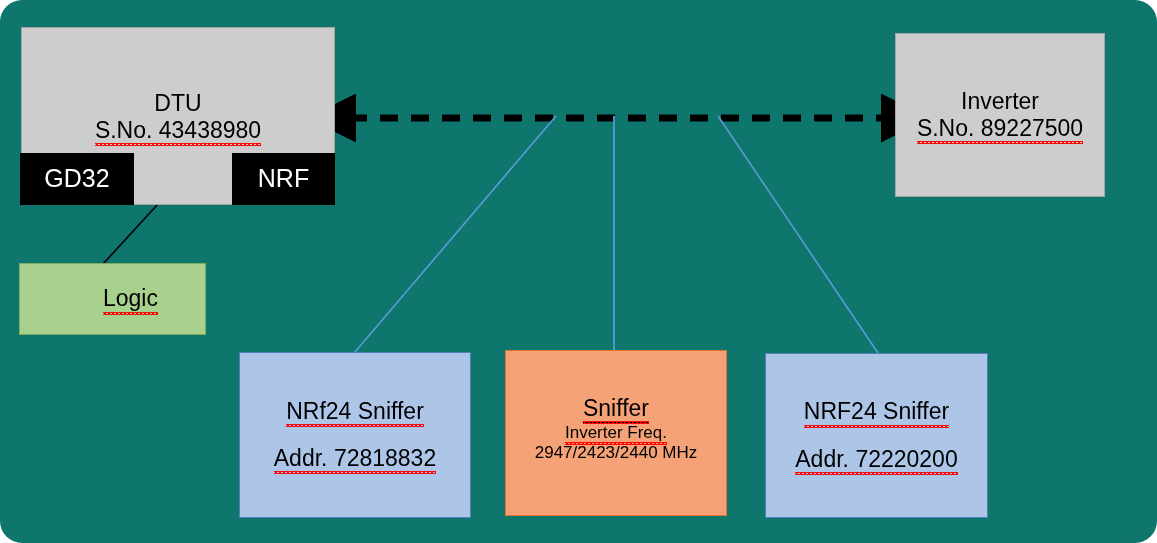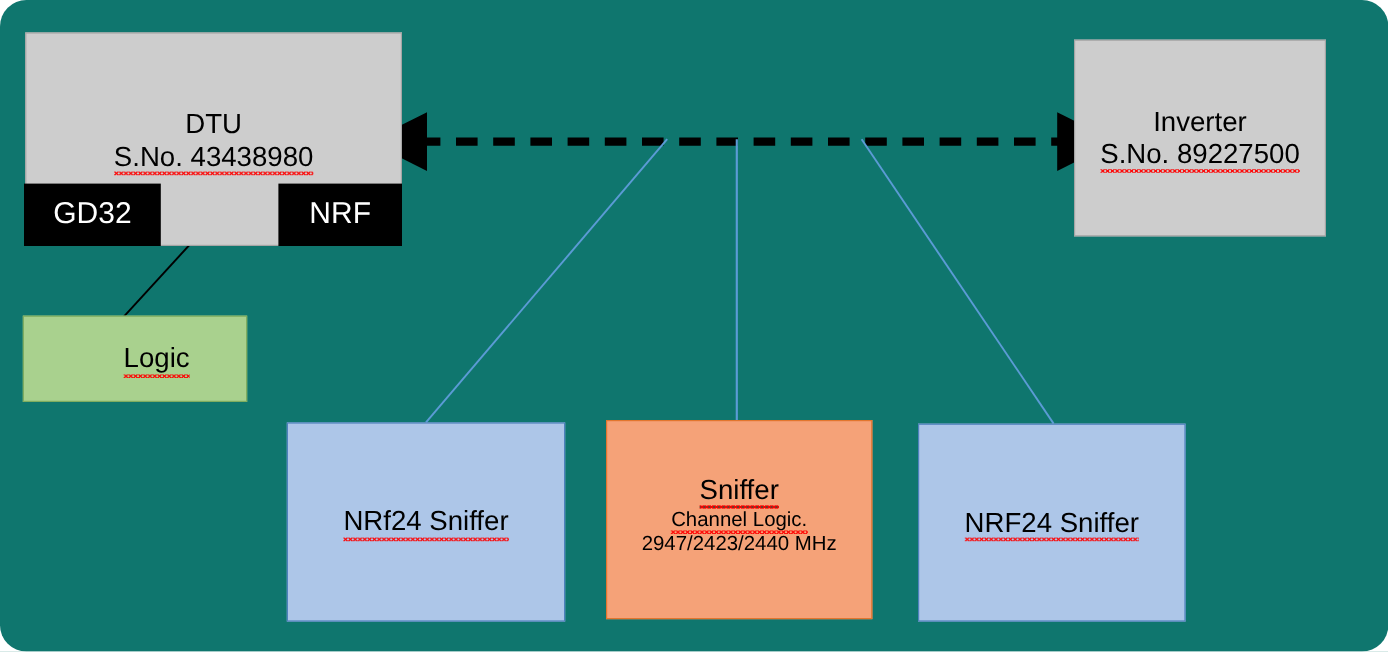--- a/index.html
+++ b/index.html
@@ -155,25 +155,27 @@
     <div class="squiggle">Logic</div>
   </div>
 
   <div class="node grey-box" style="left:895px; top:33px; width:210px; height:164px;">
     <div>Inverter</div>
     <div class="squiggle">S.No. 89227500</div>
   </div>
 
   <div class="node blue-box" style="left:239px; top:352px; width:232px; height:166px;">
     <div class="squiggle">NRf24 Sniffer</div>
+    <div class="squiggle">Addr. 72818832</div>
   </div>
 
   <div class="node orange-box" style="left:505px; top:350px; width:222px; height:166px; justify-content:flex-start; padding-top:44px;">
     <div class="title squiggle uline">Sniffer</div>
-    <div class="sub squiggle">Channel Logic.</div>
+    <div class="sub squiggle">Inverter Freq.</div>
     <div class="sub">2947/2423/2440 MHz</div>
   </div>
 
   <div class="node blue-box" style="left:765px; top:353px; width:223px; height:165px;">
     <div class="squiggle">NRF24 Sniffer</div>
+    <div class="squiggle">Addr. 72220200</div>
   </div>
 
 </div>
 
 </body></html>

